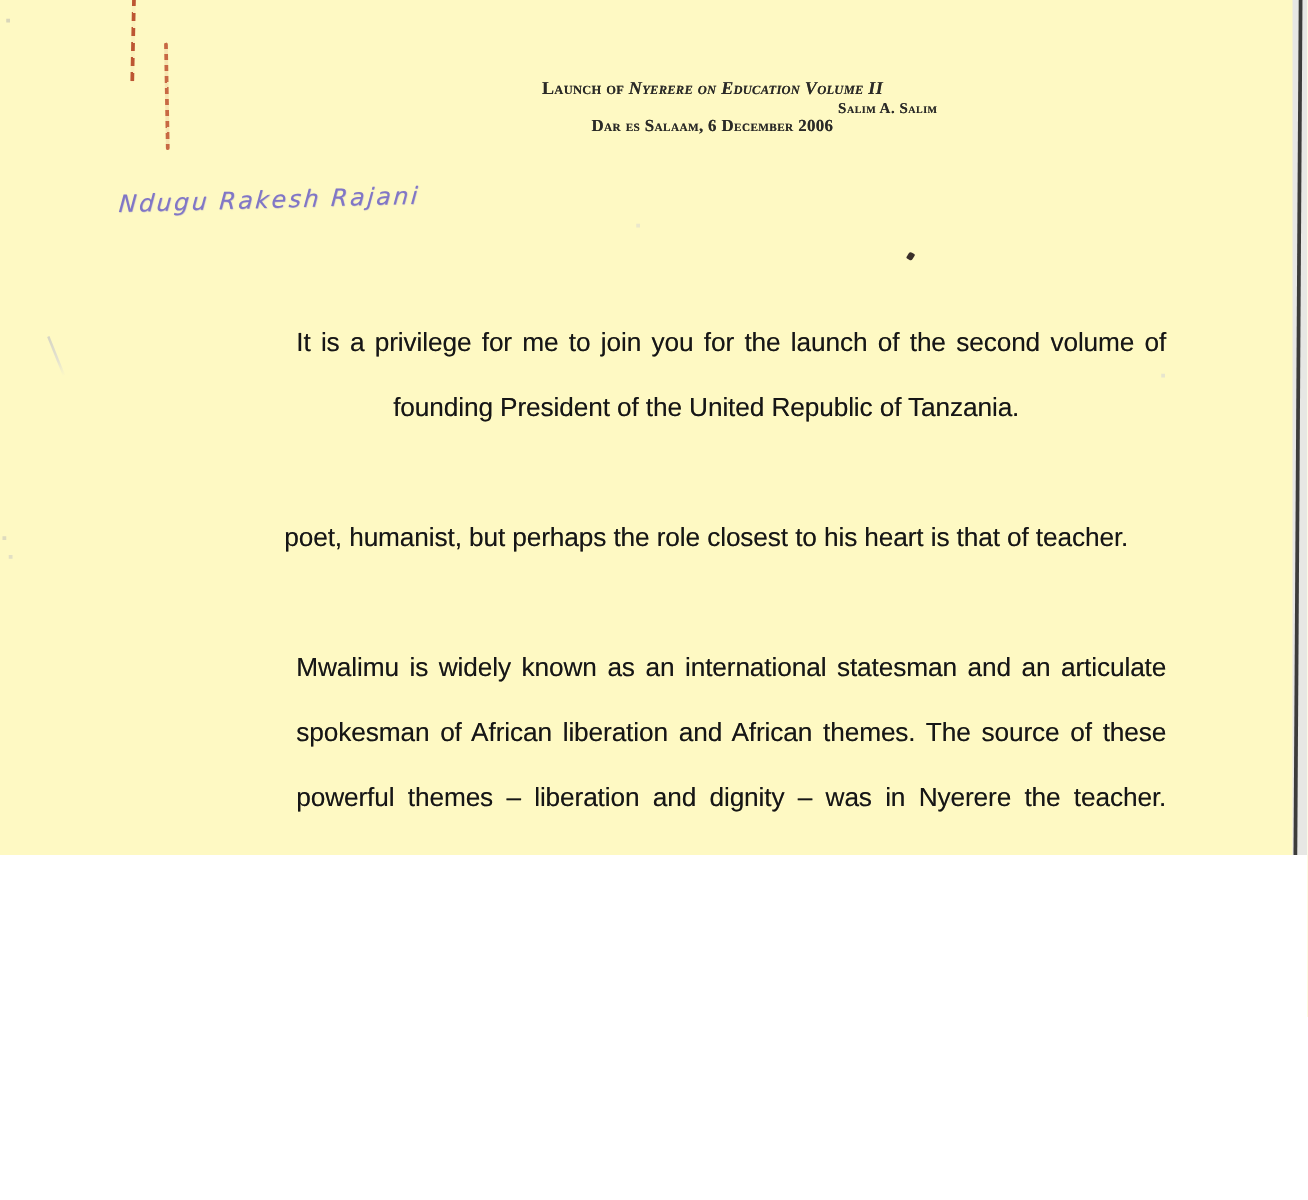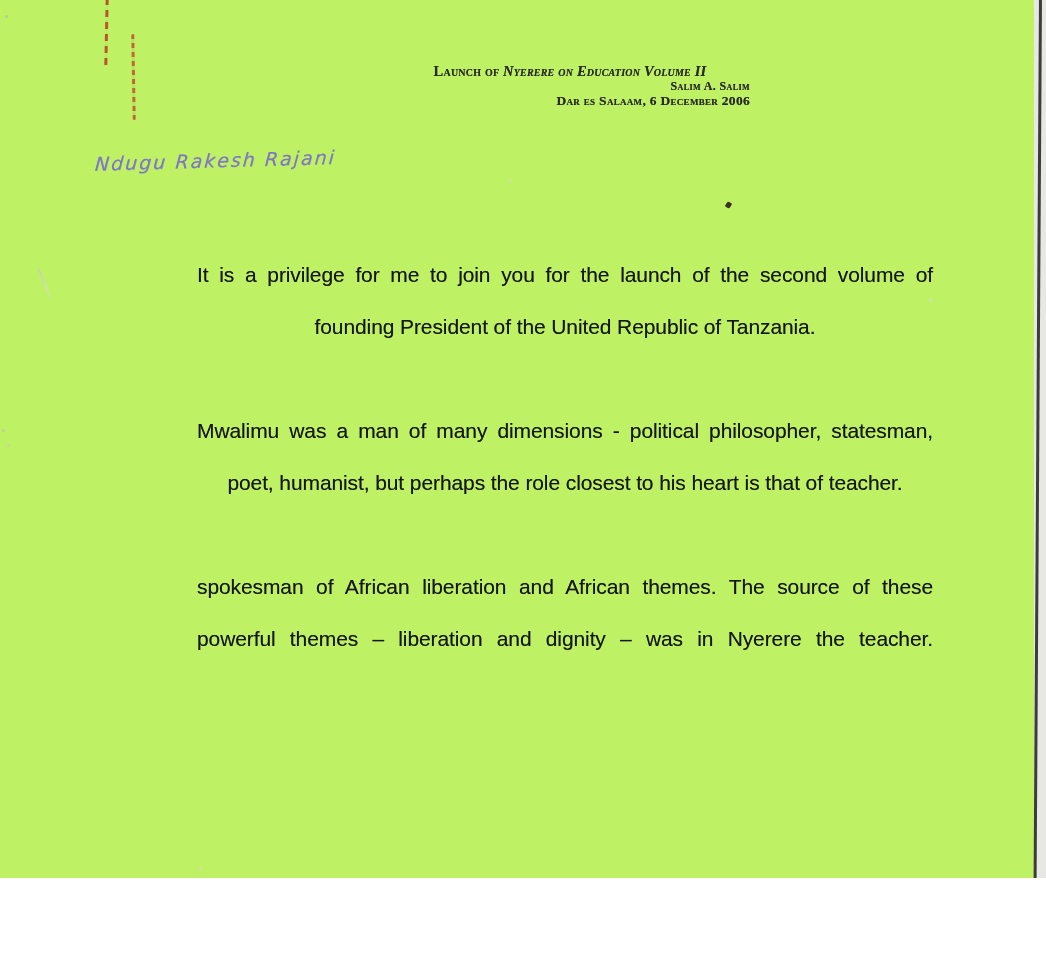--- a/index.html
+++ b/index.html
@@ -3,22 +3,22 @@
 <meta charset="utf-8">
 <style>
   html, body {
     margin: 0;
     padding: 0;
     background: #ffffff;
   }
   #page {
     position: relative;
     width: 1046px;
-    height: 878px;
-    background: #bef264;
+    height: 684px;
+    background: #fef9c3;
     overflow: hidden;
     font-family: "Liberation Sans", sans-serif;
     text-decoration: underline;
   }
 
   
   .edge-strip-right {
     position: absolute;
     top: 0; left: 1034px;
     width: 12px; height: 960px;
@@ -105,21 +105,21 @@
     text-align: center;
     font-family: "Liberation Serif", serif;
     font-weight: bold;
     font-variant: small-caps;
     color: #2a2a27;
     text-shadow: 0 0 0.5px rgba(40,40,38,0.7);
   }
   .doc-header .h-line1 { font-size: 14.5px; line-height: 17px; letter-spacing: 0.2px; }
   .doc-header .h-line1 .book-title { font-style: italic; }
   .doc-header .h-line2 { font-size: 12px;   line-height: 13px; letter-spacing: 0.4px; text-align: right; }
-  .doc-header .h-line3 { font-size: 13.5px; line-height: 15px; letter-spacing: 0.3px; text-align: right; }
+  .doc-header .h-line3 { font-size: 13.5px; line-height: 15px; letter-spacing: 0.3px; }
 
   
   .handwriting {
     position: absolute;
     left: 95px; top: 149px;
     width: 260px;
     font-family: "DejaVu Sans", sans-serif;
     font-style: italic;
     font-size: 19px;
     letter-spacing: 2px;
@@ -139,20 +139,21 @@
     text-shadow: 0 0 0.4px rgba(20,20,20,0.55);
   }
   .para { margin: 0 0 52px 0; }
   .t-line {
     height: 52px;
     line-height: 52px;
   }
   .t-line.just {
     text-align: justify;
     text-align-last: justify;
+    margin-left: 40px;
   }
   .t-line.left {
     text-align: center;
     white-space: nowrap;
   }
 </style>
 </head>
 <body>
 
 <div id="page">
@@ -176,24 +177,24 @@
   <div class="handwriting">Ndugu Rakesh Rajani</div>
 
   <div class="body-text">
 
     <div class="para">
       <div class="t-line just">It is a privilege for me to join you for the launch of the second volume of</div>
       <div class="t-line left">founding President of the United Republic of Tanzania.</div>
     </div>
 
     <div class="para">
-      <div class="t-line just">Mwalimu was a man of many dimensions - political philosopher, statesman,</div>
       <div class="t-line left">poet, humanist, but perhaps the role closest to his heart is that of teacher.</div>
     </div>
 
     <div class="para">
+      <div class="t-line just">Mwalimu is widely known as an international statesman and an articulate</div>
       <div class="t-line just">spokesman of African liberation and African themes. The source of these</div>
       <div class="t-line just">powerful themes – liberation and dignity – was in Nyerere the teacher.</div>
     </div>
 
   </div>
 
 </div>
 
 </body></html>

